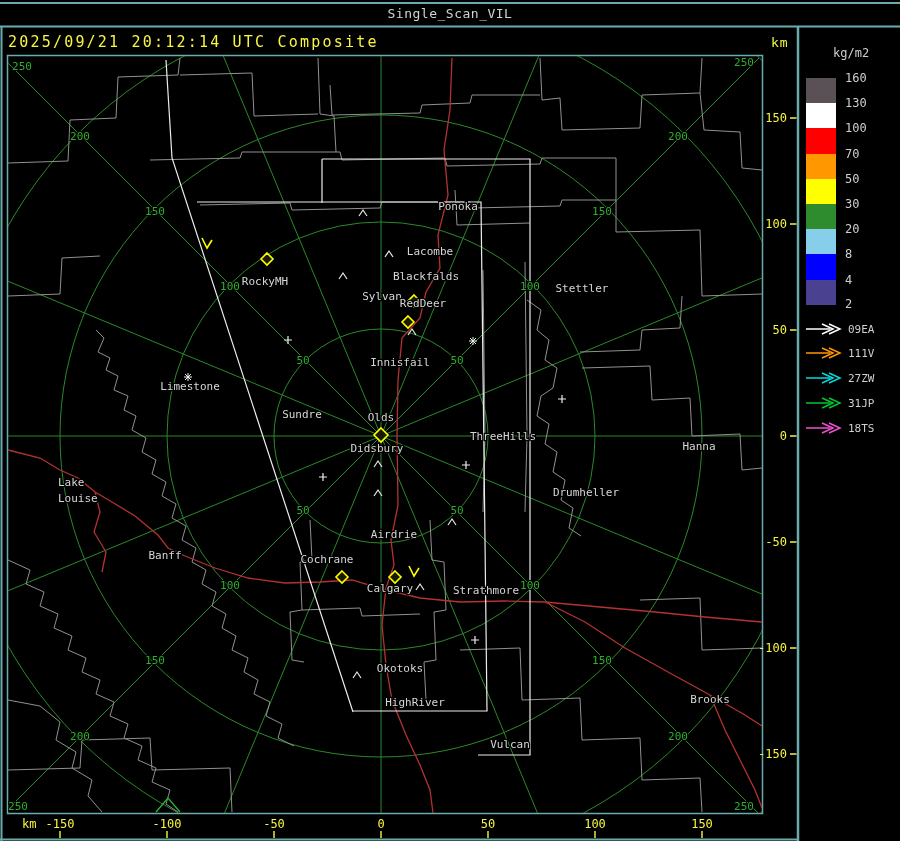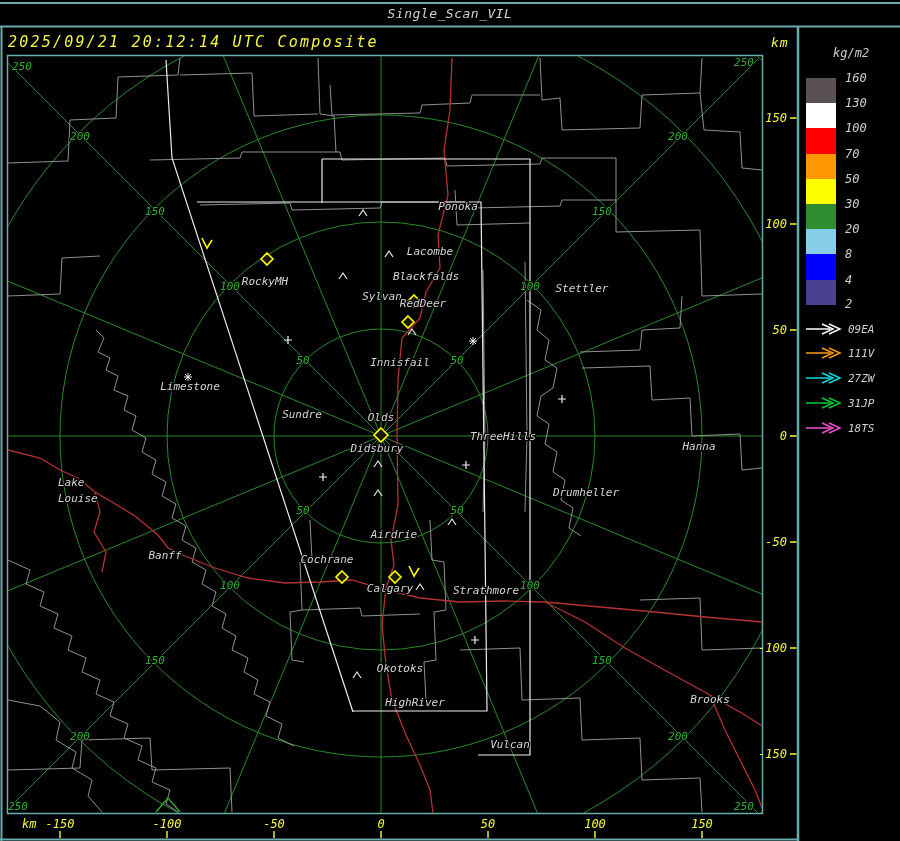--- a/index.html
+++ b/index.html
@@ -1,16 +1,16 @@
 <!DOCTYPE html>
 <html><head>
 <meta charset="utf-8">
 <style>
   html,body { margin:0; padding:0; background:#000; }
-  #screen { position:relative; width:900px; height:841px; background:#000; overflow:hidden;font-style:italic; }
+  #screen { position:relative; width:900px; height:841px; background:#000; overflow:hidden; }
   text { font-family:"DejaVu Sans Mono", monospace; }
   .title  { font-size:13px; fill:#d2d2d2; letter-spacing:0.5px; }
   .stamp  { font-size:15px; fill:#f5f542; letter-spacing:2.2px; }
   .kmlab  { font-size:13px; fill:#f5f542; letter-spacing:1px; }
   .axis   { font-size:12px; fill:#f5f542; }
   .leg    { font-size:12px; fill:#cfcfcf; }
   .radid  { font-size:11px; fill:#cfcfcf; }
   .city   { font-size:11px; fill:#d6d6d6; paint-order:stroke; stroke:#000; stroke-width:2.5px; }
   .rlabel { font-size:11px; fill:#2fae2f; paint-order:stroke; stroke:#000; stroke-width:2px; }
   .ring   { stroke:#2a8a2a; stroke-width:1; fill:none; }

